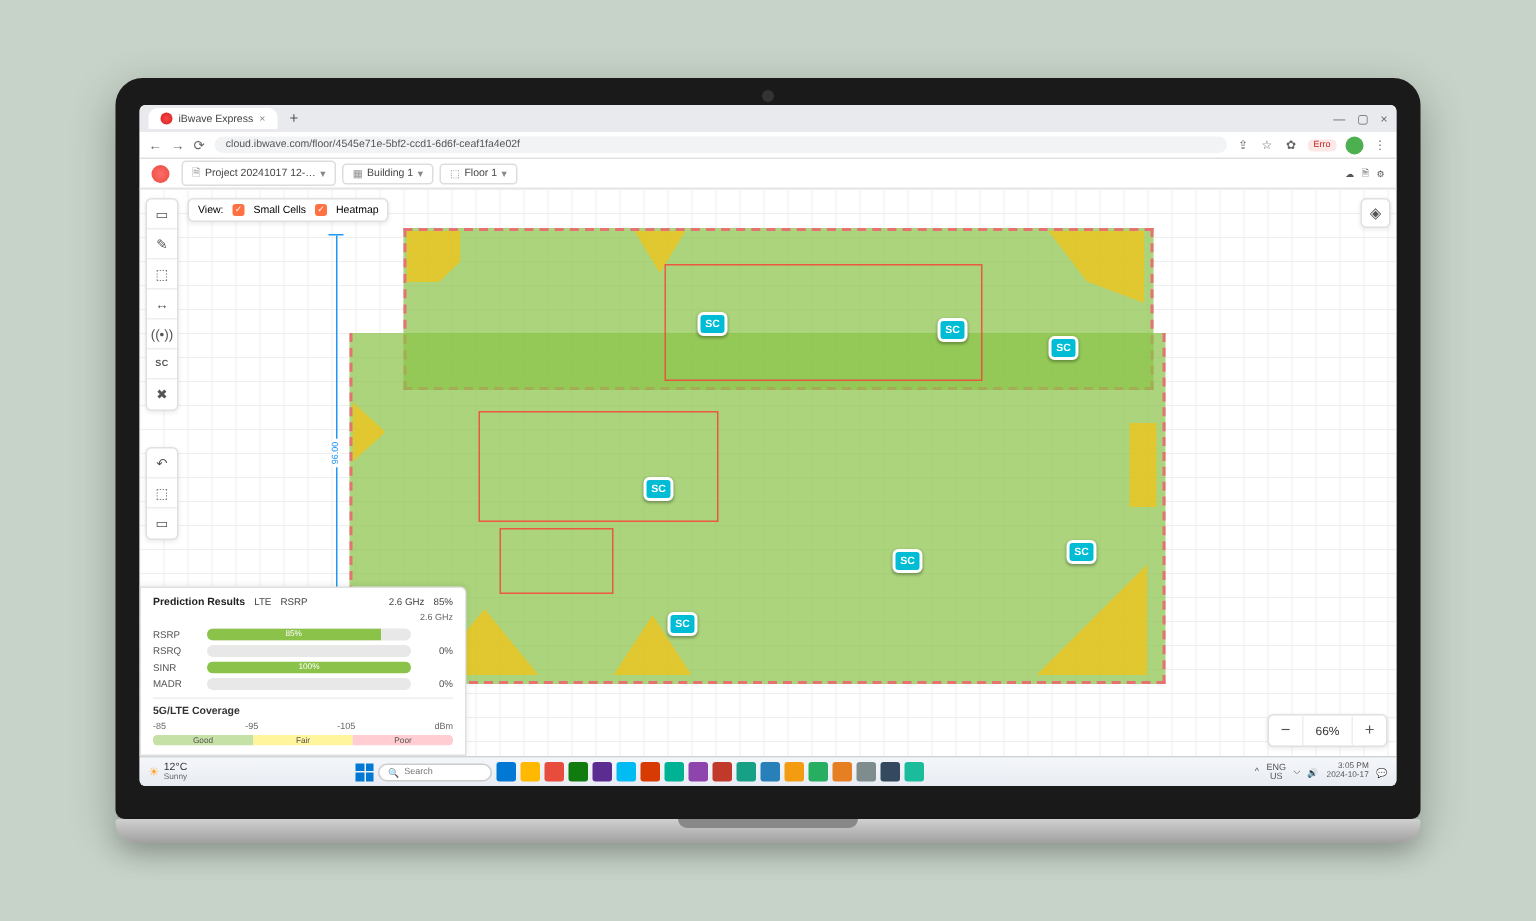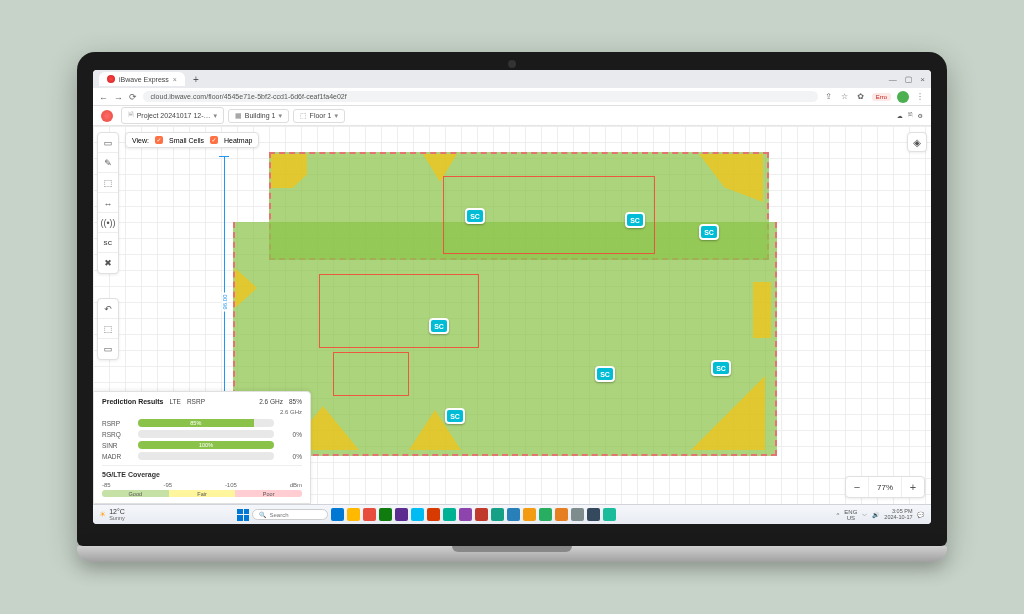--- a/index.html
+++ b/index.html
@@ -285,21 +285,21 @@
           </div>
           <div class="pp-legend">
             <div class="lg g">Good</div>
             <div class="lg f">Fair</div>
             <div class="lg p">Poor</div>
           </div>
         </div>
 
         <div class="zoom">
           <div class="zbtn">−</div>
-          <div class="zval">77%</div>
+          <div class="zval">66%</div>
           <div class="zbtn">+</div>
         </div>
       </div>
 
       <div class="taskbar">
         <div class="weather">
           <span class="sun">☀</span>
           <div>
             <div>12°C</div>
             <div style="font-size:5.5px;color:#666;">Sunny</div>

